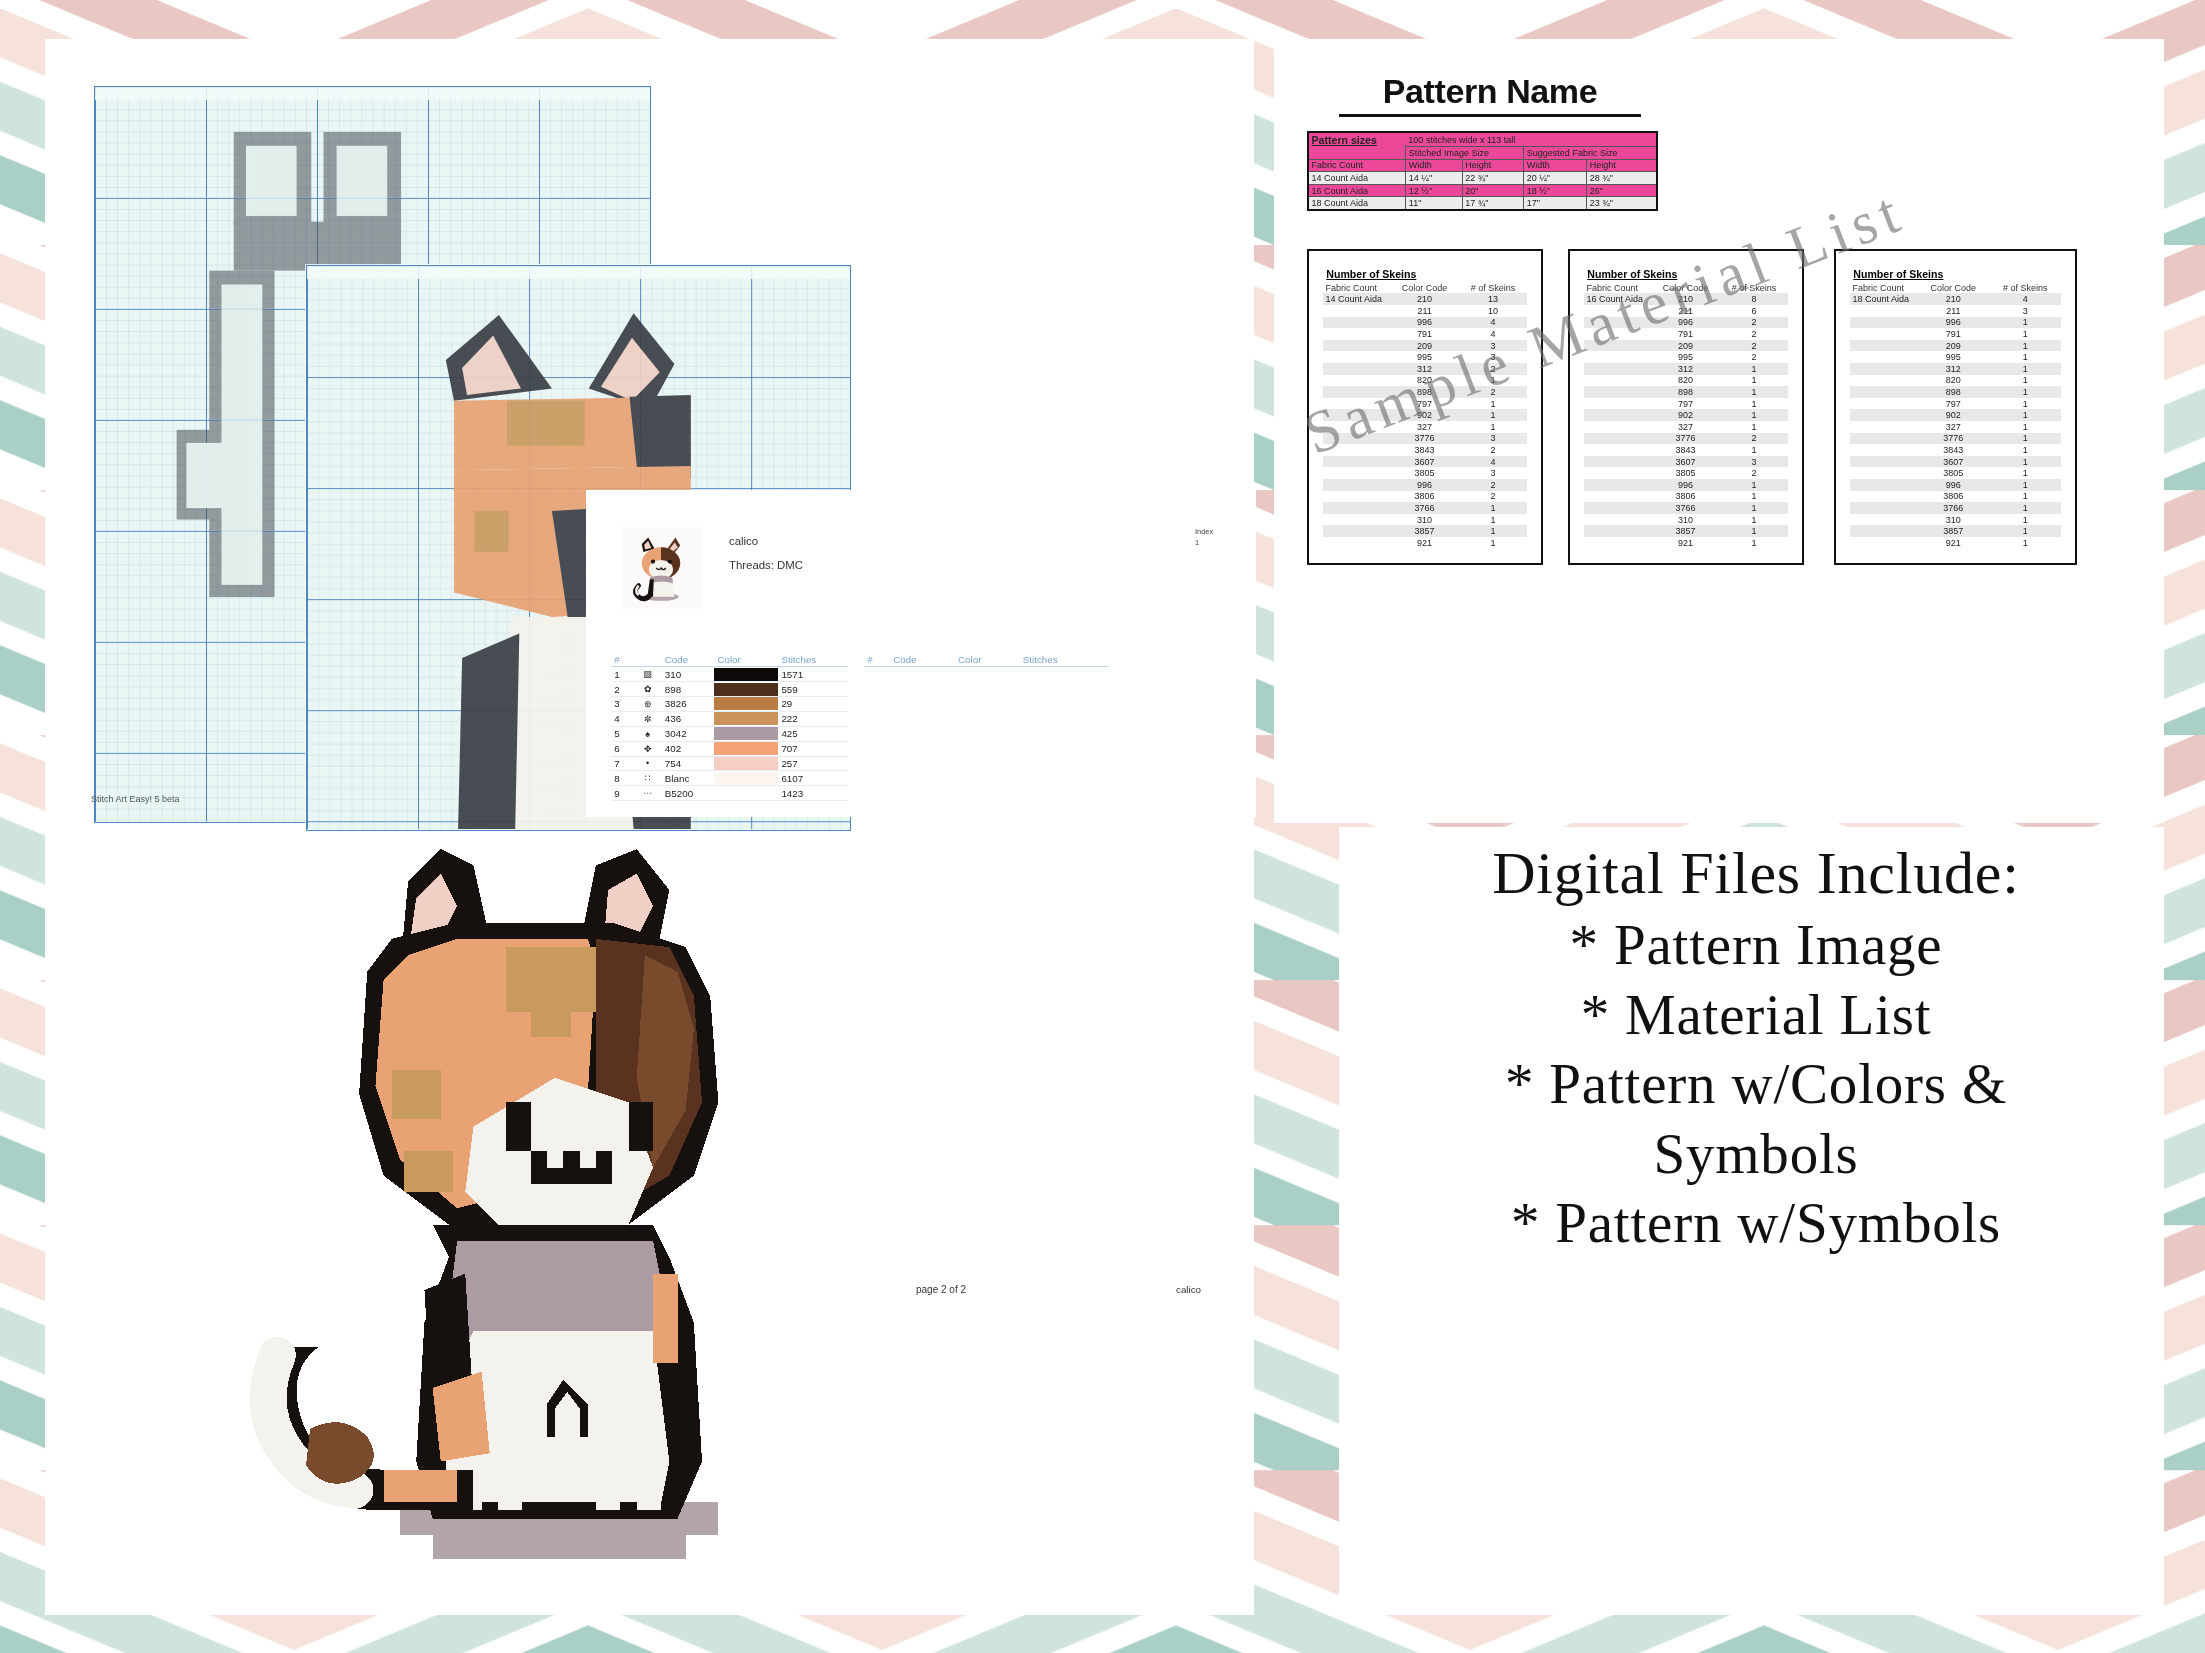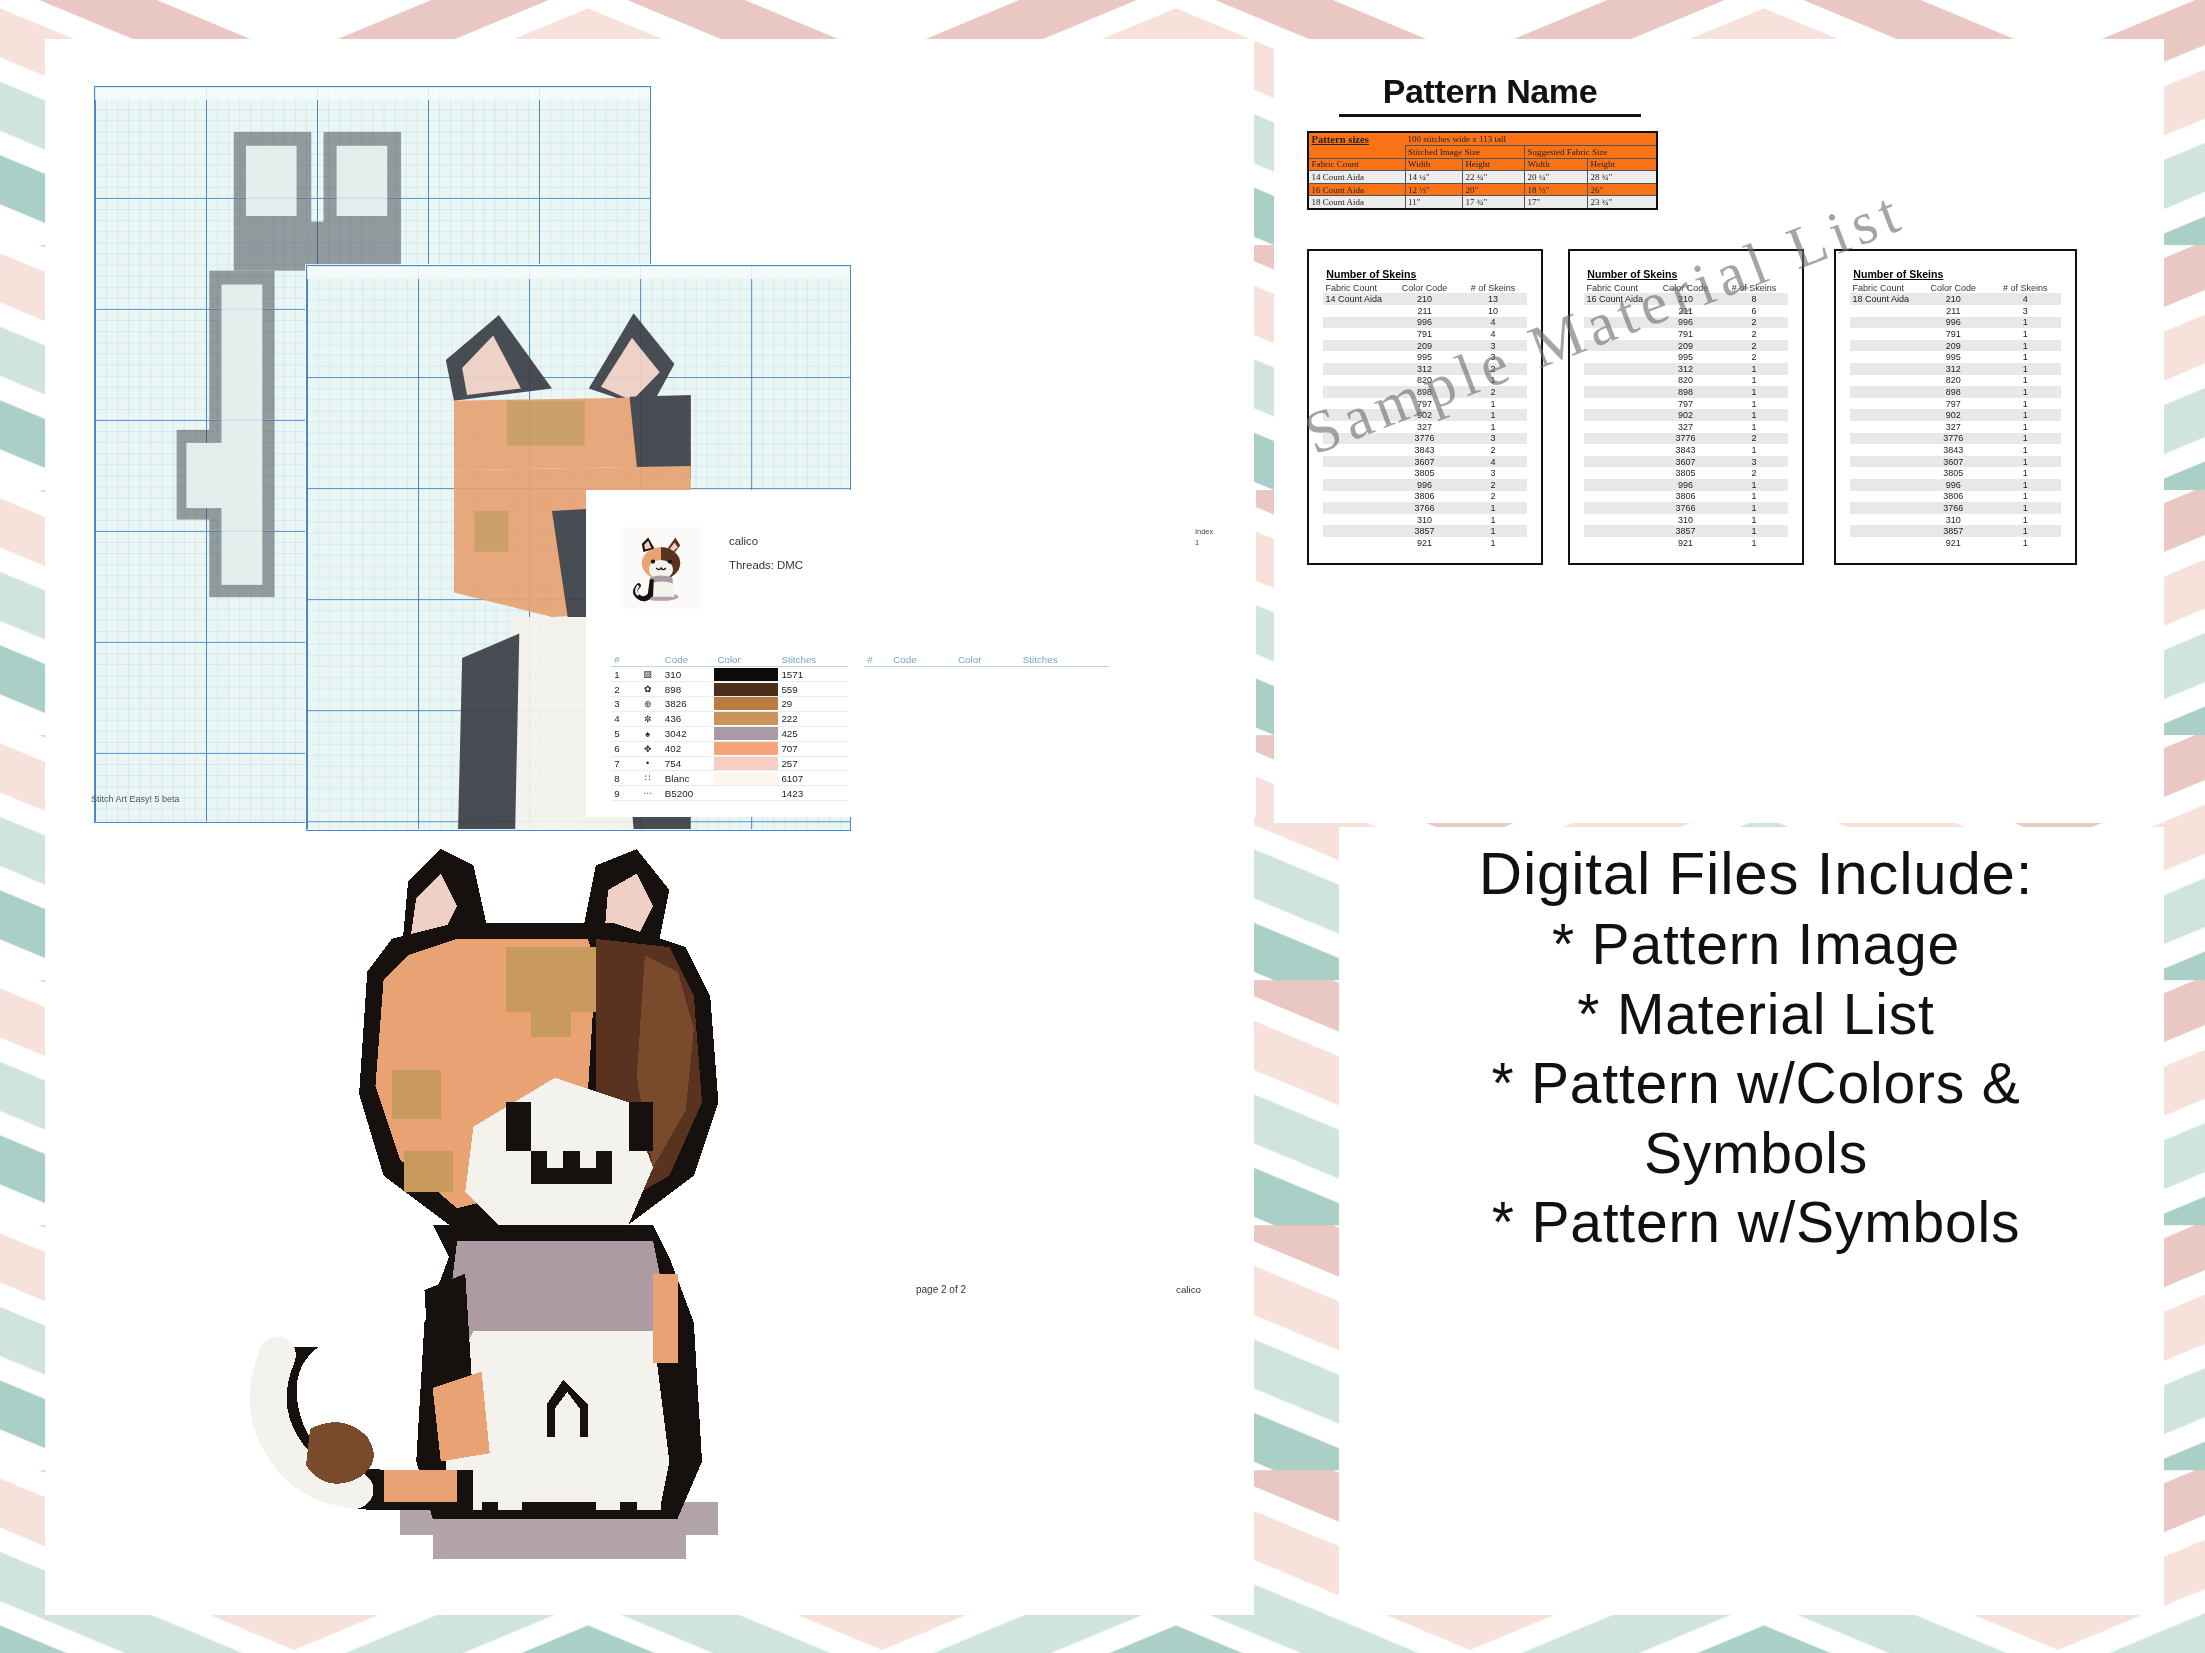--- a/index.html
+++ b/index.html
@@ -59,21 +59,21 @@
   #page-footer-left{position:absolute;left:916px;top:1284px;font-size:10px;color:#333;}
   #page-footer-right{position:absolute;left:1176px;top:1284px;font-size:9.8px;color:#333;}
 
   
   #pattern-name{
     position:absolute;left:1339px;top:72px;width:302px;
     font-size:34px;font-weight:bold;color:#111;text-align:center;
     border-bottom:3.3px solid #111;padding-bottom:3.3px;letter-spacing:-0.4px;
   }
 
-  table.boxtable{border-collapse:collapse;position:absolute;background:#f97316;font-family:Liberation Serif, serif;}
+  table.boxtable{border-collapse:collapse;position:absolute;background:#ec4899;}
   table.boxtable td,table.boxtable th{
      font-weight:normal;font-size:9px;color:#222;padding:0.8px 2.5px;
      text-align:left;white-space:nowrap;
   }
 
   
   #sizes-table{left:1307px;top:131px;width:351px;border:2px solid #111;}
   #sizes-table td{border:0.8px solid #555;}
   #sizes-table .hdr-left{text-align:left;font-weight:bold;font-size:10.6px;
       text-decoration:underline;border:none;}
@@ -104,21 +104,21 @@
     font-family:"Liberation Serif", serif;
     font-size:60px;color:rgba(110,110,110,.62);
     letter-spacing:6.5px;white-space:nowrap;
     transform:rotate(-21deg);transform-origin:left bottom;
   }
 
   
   #files-list{
     position:absolute;left:1356px;top:837px;width:800px;
     text-align:center;color:#111;
-    font-family:Liberation Sans, sans-serif;
+    font-family:Liberation Serif, serif;
   }
   #files-list .fl-head{font-size:60px;line-height:1.22;letter-spacing:0.8px;}
   #files-list .fl-item{font-size:57px;line-height:1.22;letter-spacing:0.8px;}
 
   
   #cat-art{position:absolute;left:204px;top:849px;width:596px;height:735px;}
   #cat-art svg{width:100%;height:100%;display:block;}
 </style>
 </head>
 <body>

